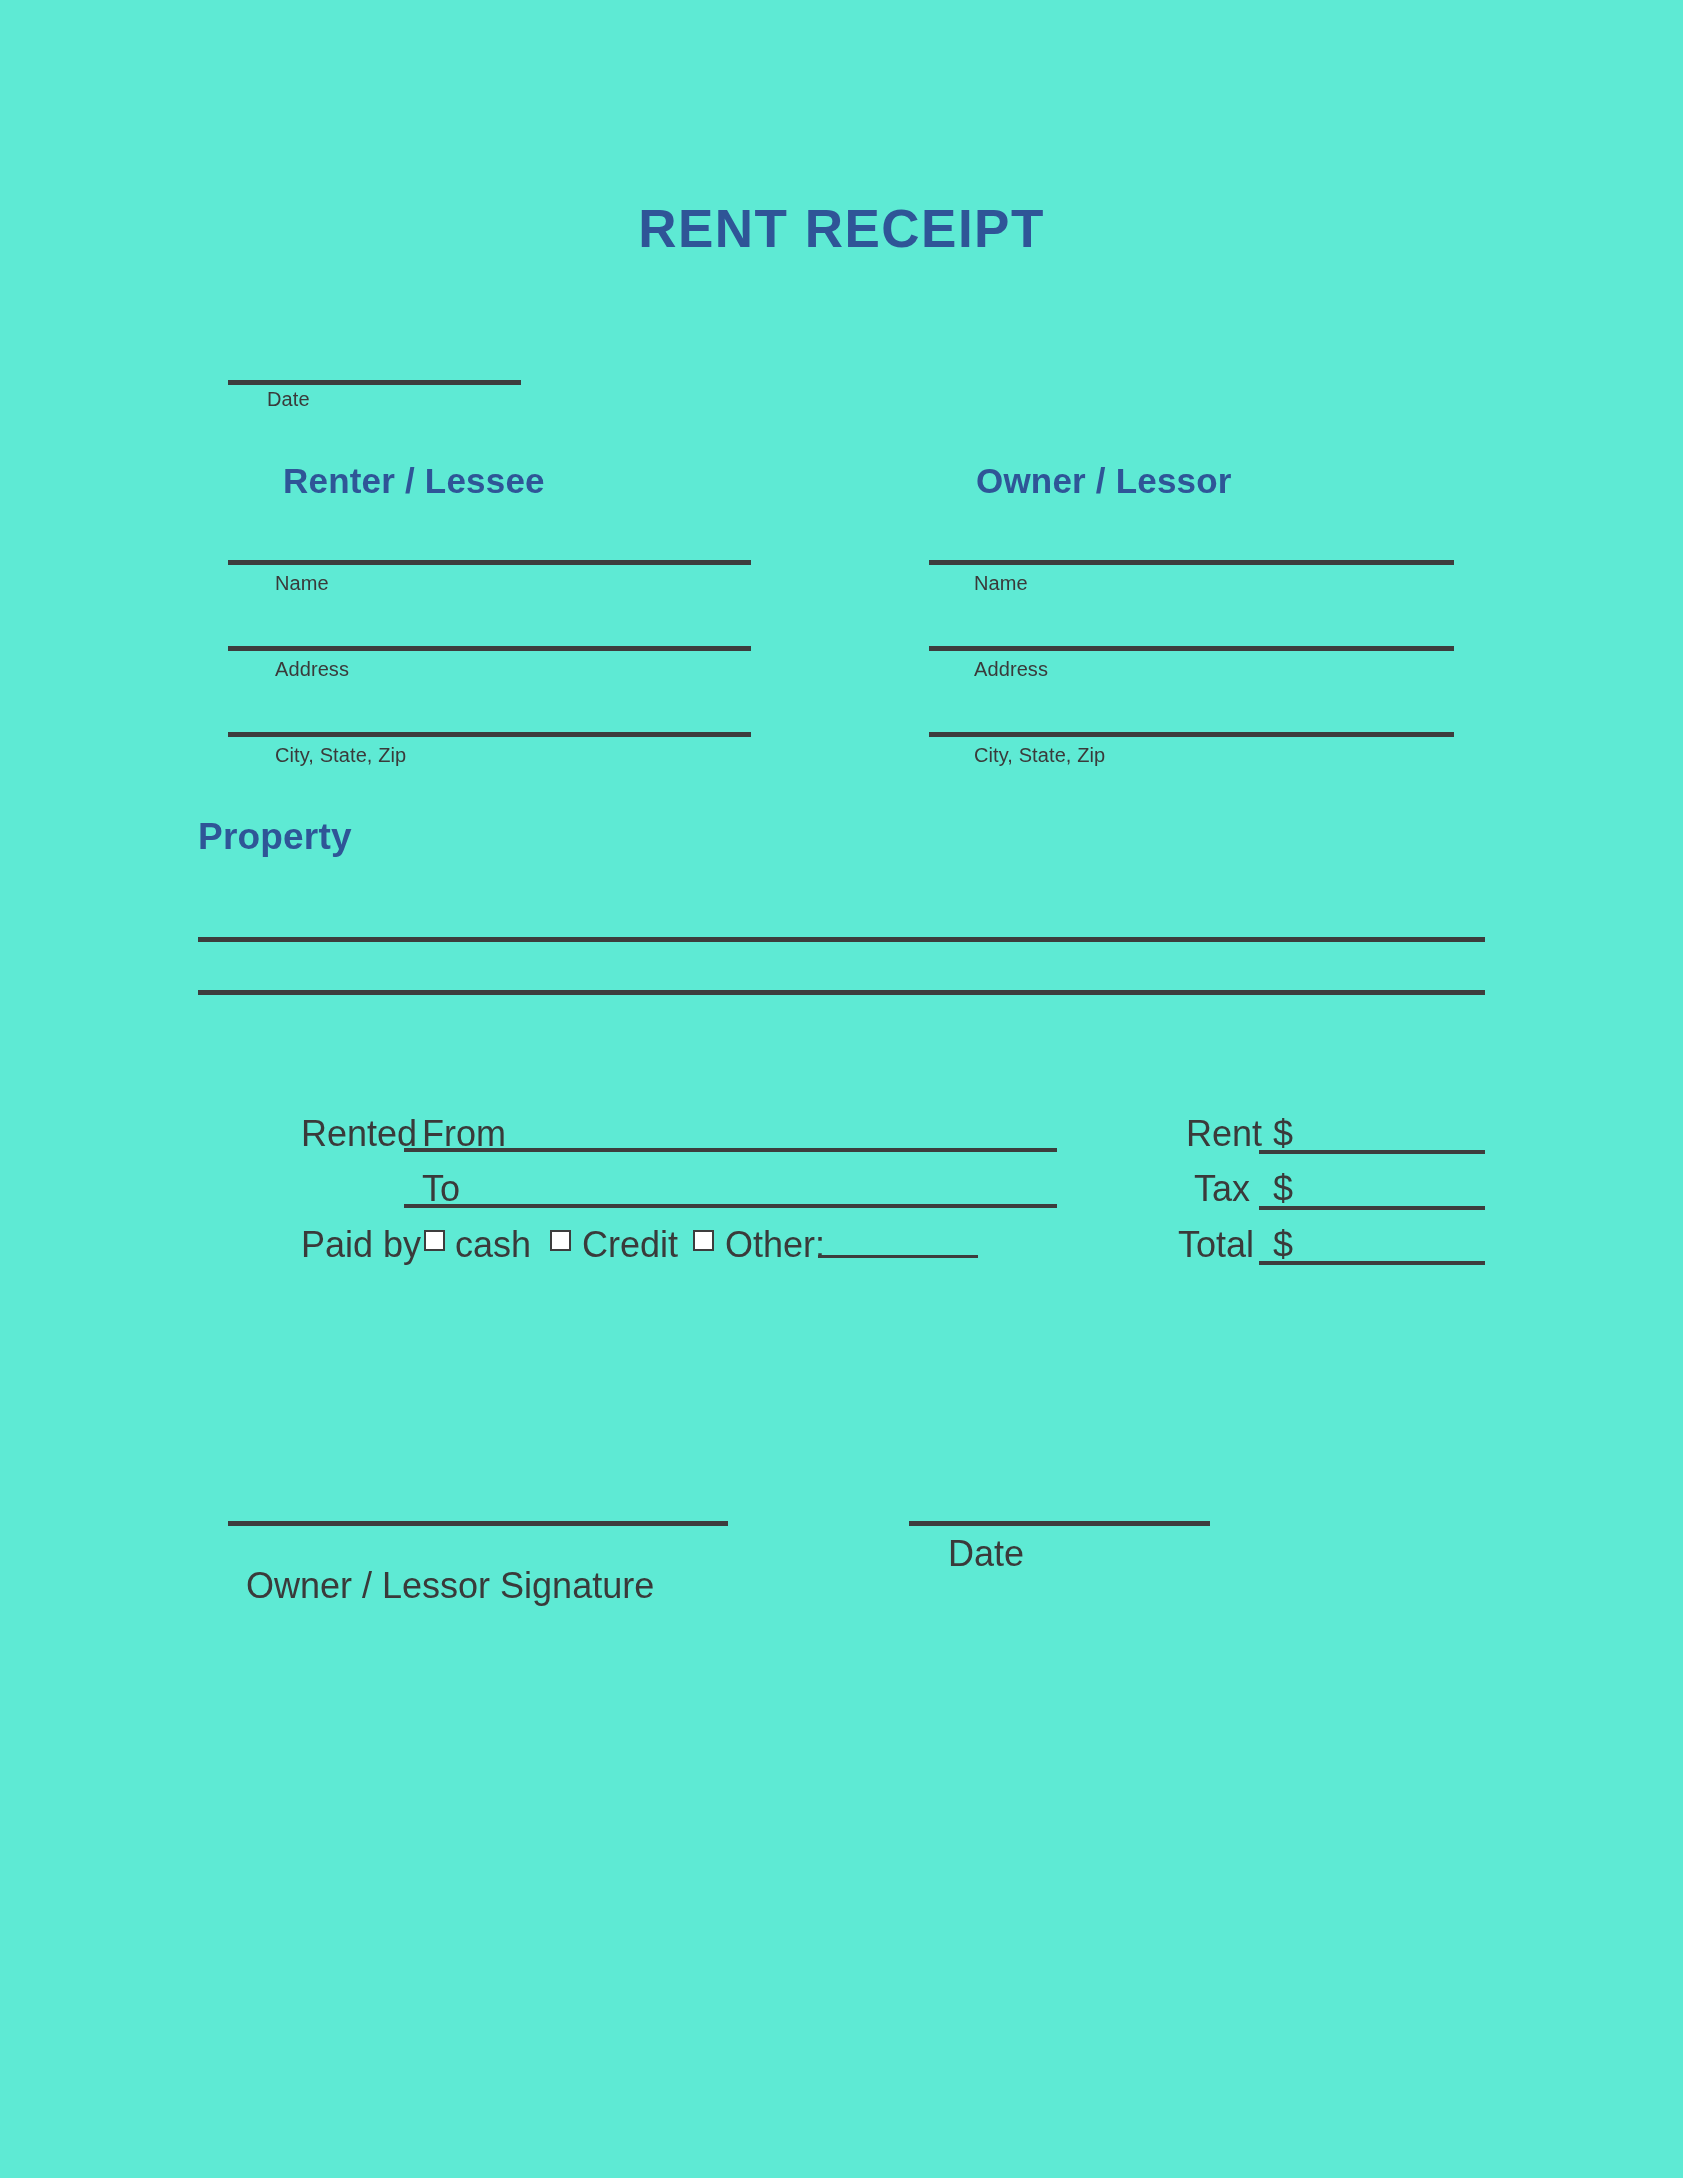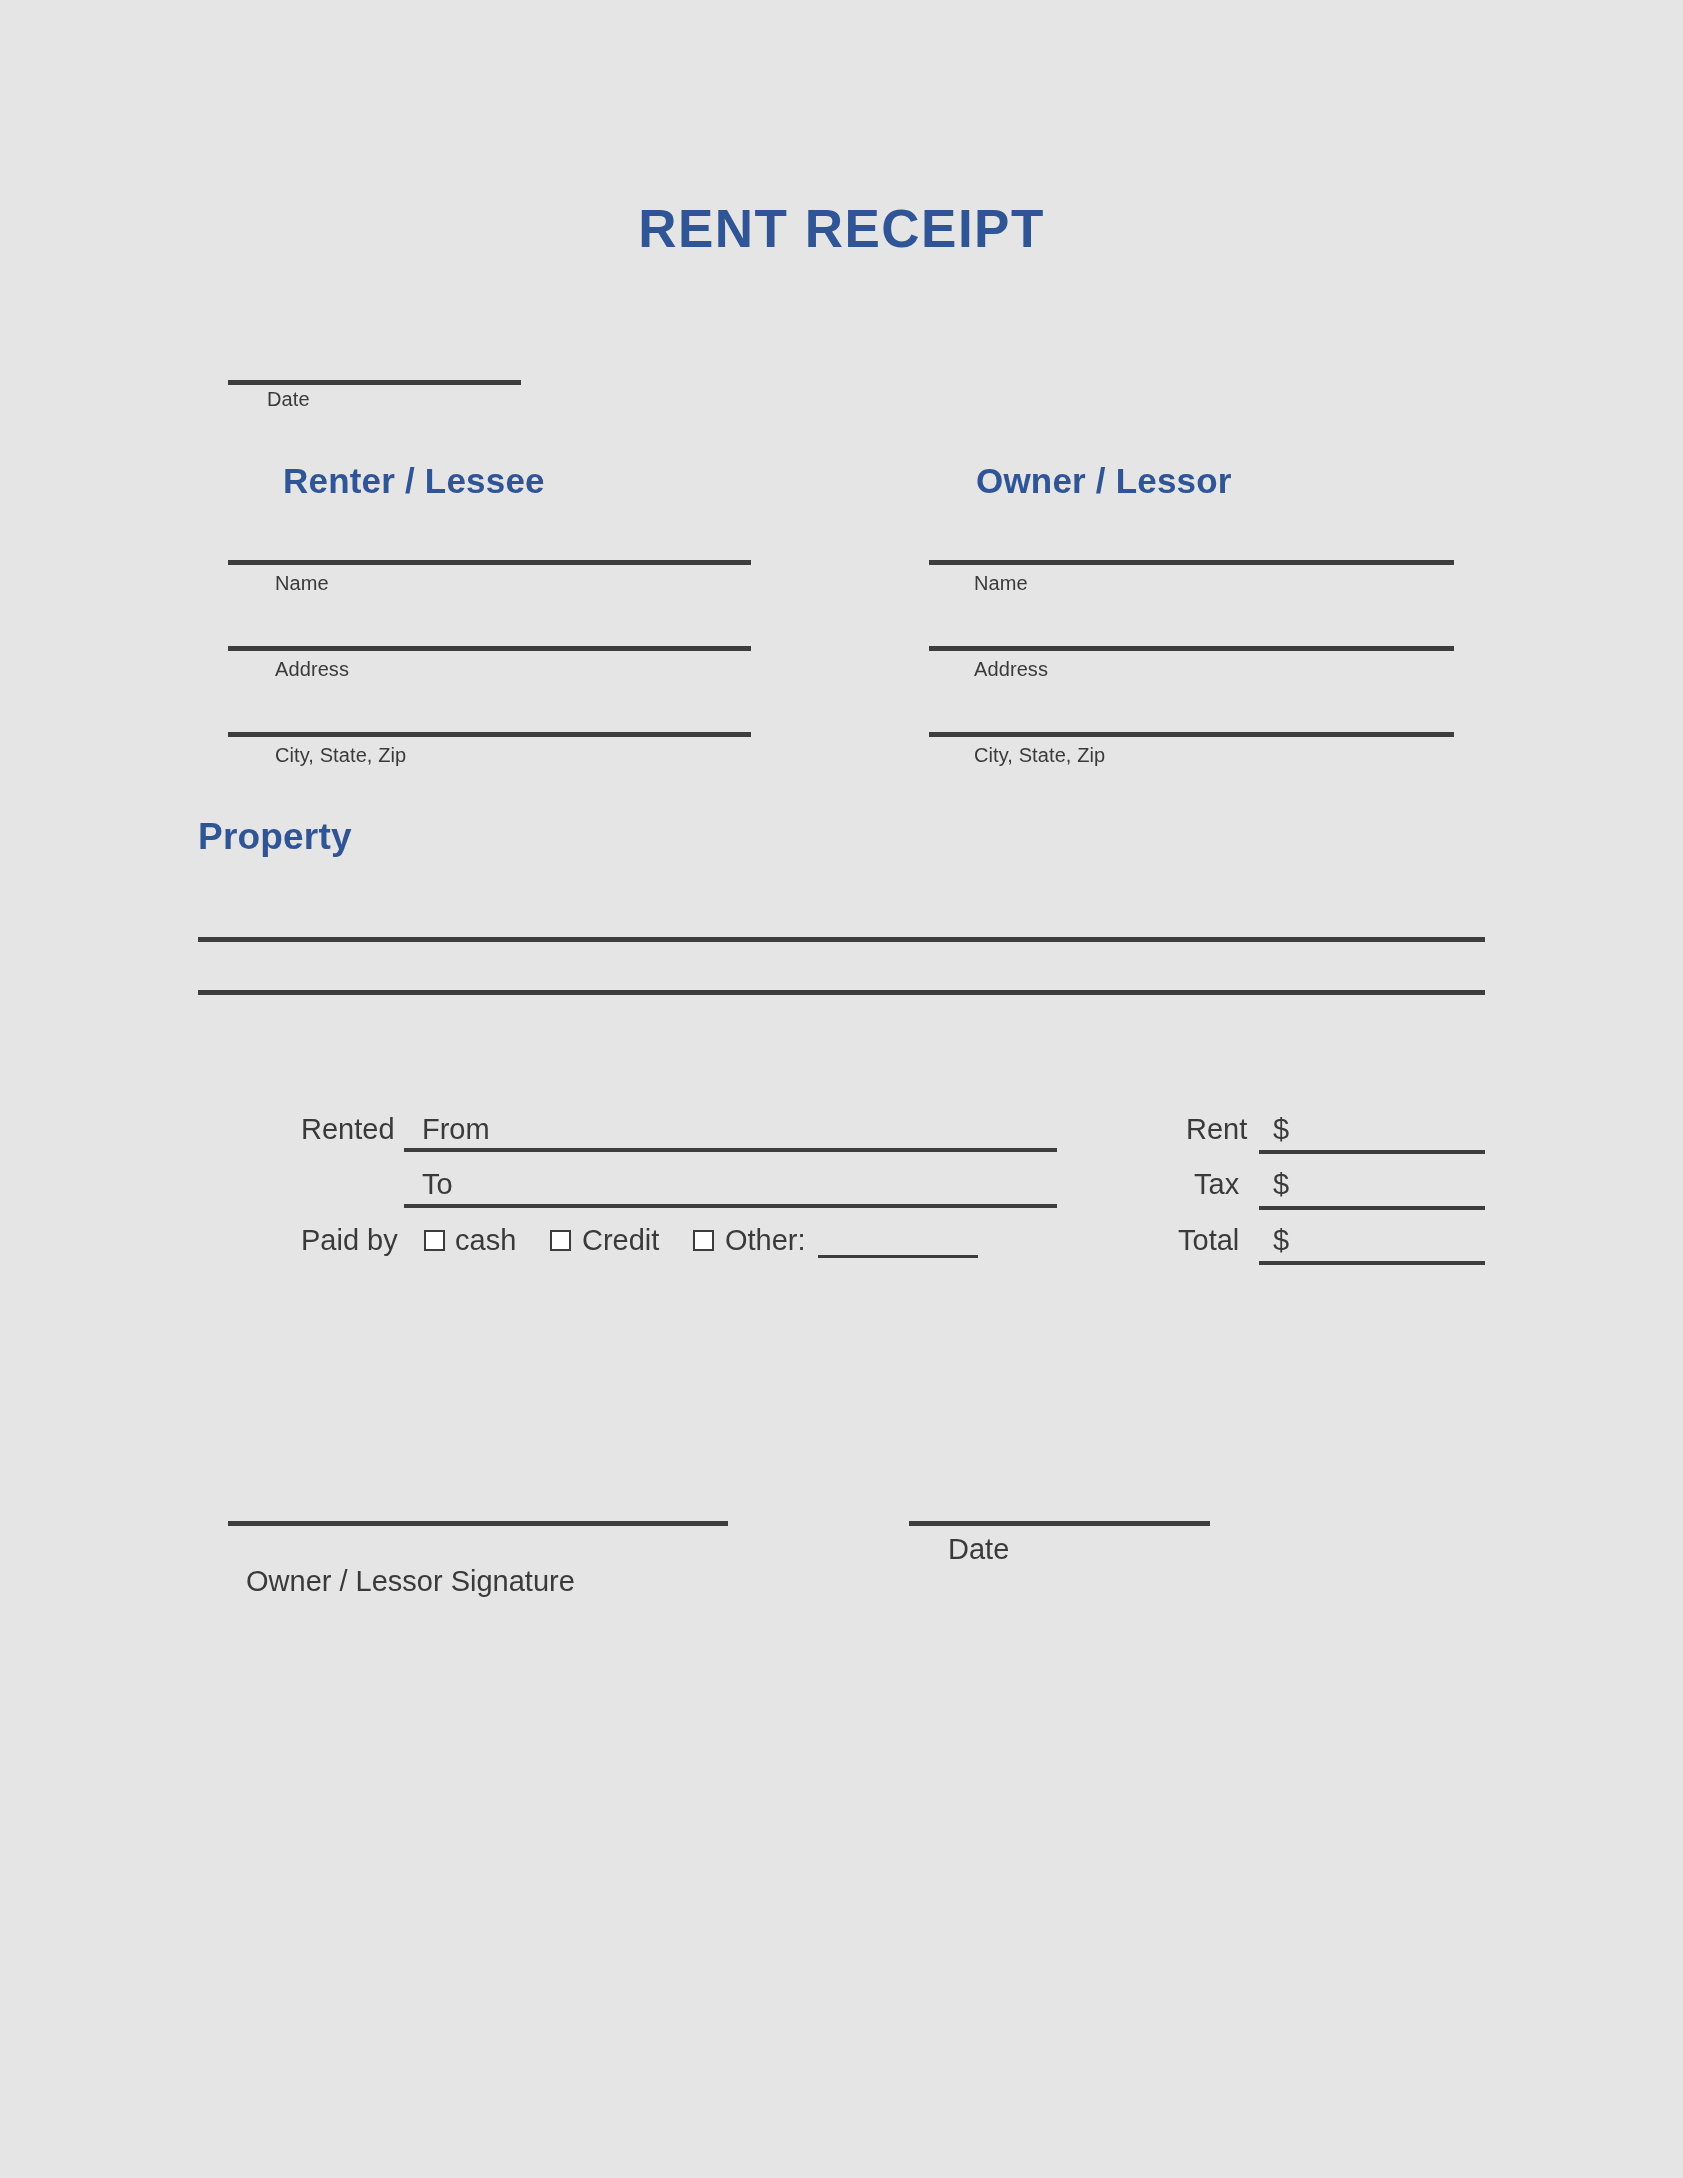--- a/index.html
+++ b/index.html
@@ -11,21 +11,21 @@
     width: 1683px;
     height: 2178px;
     position: relative;
     font-family: "Liberation Sans", sans-serif;
     color: #3a3a3a;
     overflow: hidden;
   }
   .page {
     position: absolute;
     inset: 0;
-    background: #e5e5e5;
+    background: #5eead4;
   }
   .rule {
     position: absolute;
     background: #3d3d3d;
     height: 5px;
   }
   .thin-rule {
     position: absolute;
     background: #3d3d3d;
     height: 4px;
@@ -37,21 +37,21 @@
   }
   .fieldlabel {
     position: absolute;
     font-size: 20px;
     color: #3a3a3a;
     white-space: nowrap;
     letter-spacing: 0.1px;
   }
   .biglabel {
     position: absolute;
-    font-size: 29px;
+    font-size: 36px;
     color: #3a3a3a;
     white-space: nowrap;
   }
   
   .doc-title {
     position: absolute;
     top: 198px;
     left: 0;
     width: 1683px;
     text-align: center;

